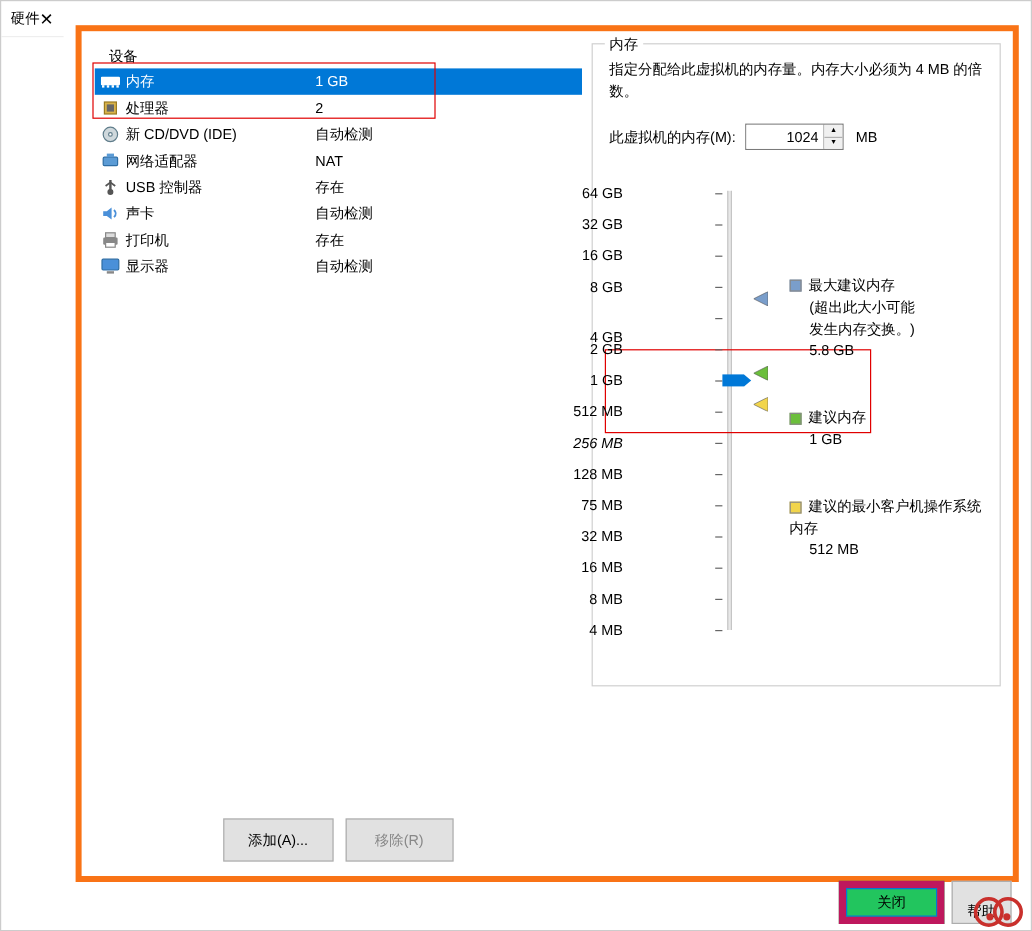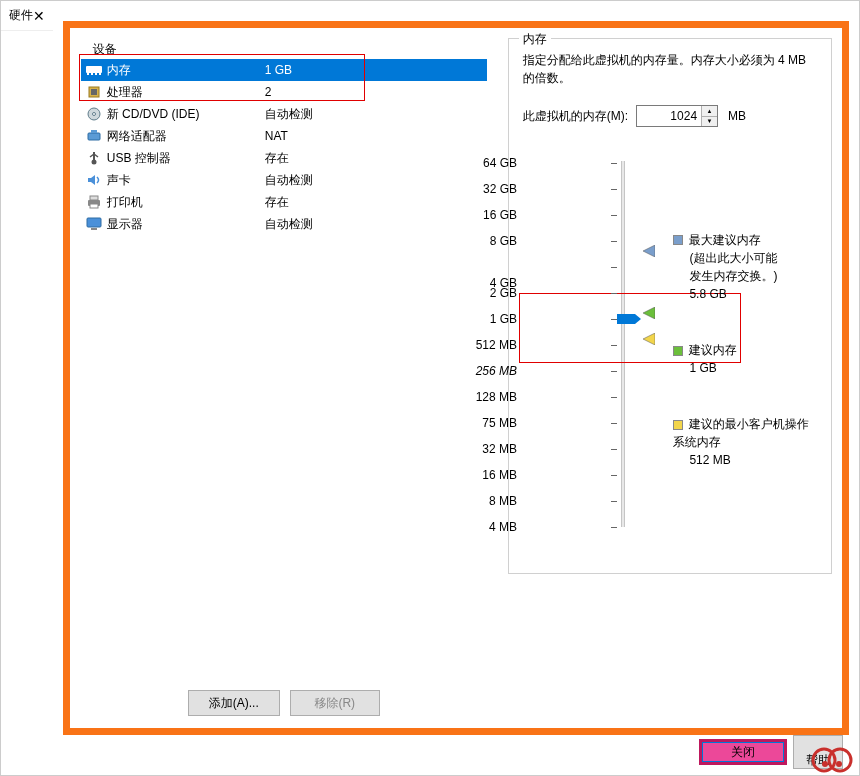--- a/index.html
+++ b/index.html
@@ -28,25 +28,25 @@
 }
 .titlebar .title { font-size: 12px; }
 .close-x { font-size: 14px; cursor: pointer; font-family: Arial; }
 .outer-content {
   flex: 1;
   padding: 20px 10px 6px 10px;
   display: flex;
   flex-direction: column;
 }
 .main-area {
-  border: 7px solid #f97316;
+  border: 5px solid #f97316;
   flex: 1;
   padding: 10px;
   display: flex;
-  gap: 20px;
+  gap: 7px;
 }
 .left-pane {
   flex: 0 0 408px;
   display: flex;
   flex-direction: column;
 }
 .dev-table {
   flex: 1;
   border: 1px solid #fff;
   position: relative;
@@ -90,21 +90,21 @@
 }
 .dev-row .dlabel { width: 158px; }
 .dev-row .dsum { flex: 1; }
 .btn-row {
   display: flex;
   justify-content: center;
   gap: 10px;
   padding: 6px 0 2px 0;
 }
 .btn {
-  height: 26px;
+  height: 36px;
   padding: 0 20px;
   border: 1px solid #adadad;
   background: #e1e1e1;
   font-size: 12px;
   cursor: pointer;
   min-width: 90px;
 }
 .btn:disabled { color: #888; }
 .right-pane {
   flex: 1;
@@ -432,21 +432,21 @@
    &nbsp;&nbsp;&nbsp;&nbsp;&nbsp;5.8 GB</div>
               <div class="legend-item" style="top: 184px;"><span class="legend-sq" style="background:#6bbf3b"></span>建议内存<br>
    &nbsp;&nbsp;&nbsp;&nbsp;&nbsp;1 GB</div>
               <div class="legend-item" style="top: 258.2px;"><span class="legend-sq" style="background:#f2d54b"></span>建议的最小客户机操作系统内存<br>
    &nbsp;&nbsp;&nbsp;&nbsp;&nbsp;512 MB</div>
             </div>
         </div>
       </div>
     </div>
     <div class="footer">
-      <button class="btn" style="background:#ec4899;border:3px solid #be185d;box-shadow:inset 0 0 0 1px #0078d7;">关闭</button>
+      <button class="btn" style="background:#22c55e;border:6px solid #be185d;box-shadow:inset 0 0 0 1px #0078d7;">关闭</button>
       <button class="btn" style="width:50px;min-width:50px;padding:16px 4px;overflow:hidden;">帮助</button>
     </div>
   </div>
 </div>
 
 <svg class="logo-corner" viewBox="0 0 58 40">
   <circle cx="20" cy="22" r="11" fill="none" stroke="#c9302c" stroke-width="3"></circle>
   <circle cx="36" cy="22" r="11" fill="none" stroke="#c9302c" stroke-width="3"></circle>
   <circle cx="21" cy="26" r="3" fill="#c9302c"></circle>
   <circle cx="35" cy="26" r="3" fill="#c9302c"></circle>

